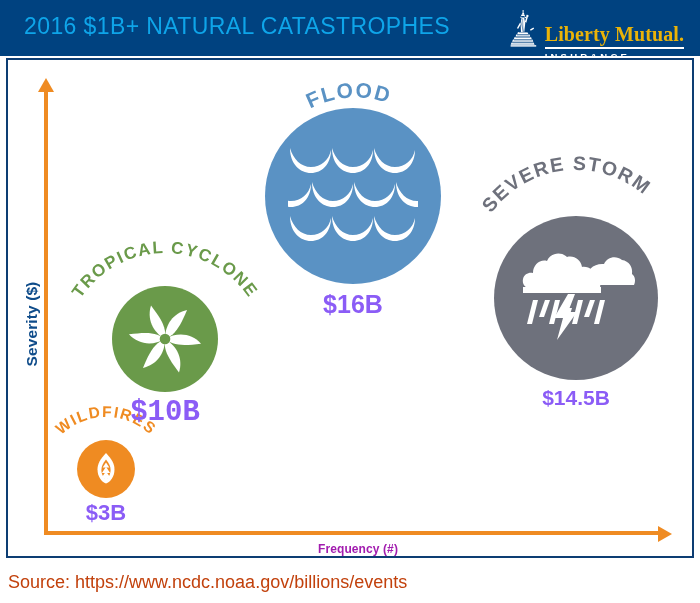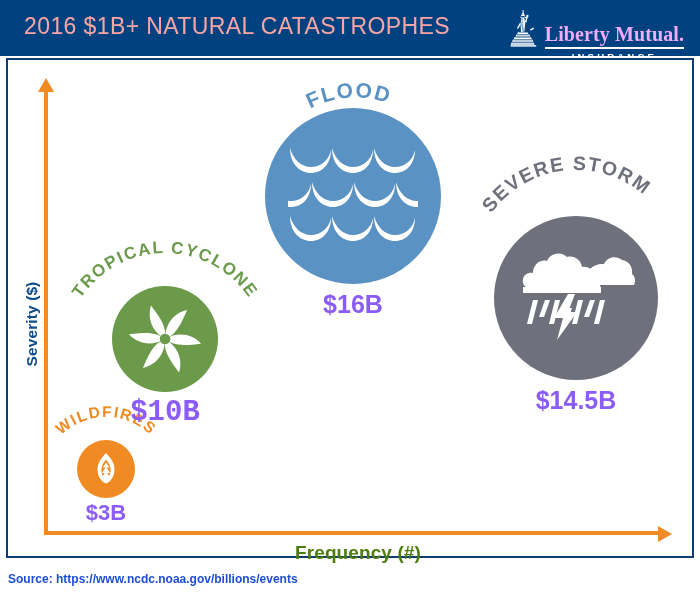--- a/index.html
+++ b/index.html
@@ -13,37 +13,37 @@
   }
 
   
   #header {
     position: absolute; left:0; top:0; width:700px; height:56px;
     background: #004280;
   }
   #header-title {
     position: absolute; left: 24px; top: 13px;
     font-size: 23px; letter-spacing: .4px;
-    color: #fca5a5; font-weight: 400; white-space: nowrap;
+    color: #0ea5e9; font-weight: 400; white-space: nowrap;
   }
   #logo-block {
     position: absolute; right: 16px; top: 8px;
     height: 40px; display: flex; align-items: center; gap: 6px;
   }
   #logo-statue { width: 30px; height: 38px; }
   #logo-text { display:flex; flex-direction:column; align-items:stretch; }
   #logo-wordmark {
     font-family: "Liberation Serif", serif;
-    font-size: 20px; font-weight: 700; color:#f0abfc;
+    font-size: 20px; font-weight: 700; color:#eab308;
     line-height: 1.05; letter-spacing: .1px; white-space:nowrap;margin-top:30px;
   }
   #logo-rule { height:2px; background:#fff; margin: 2px 0 2px 0; }
   #logo-sub {
     font-size: 9.5px; font-weight: 700; color:#fff;
-    letter-spacing: 3.2px; text-align:center; white-space:nowrap;
+    letter-spacing: 3.2px; white-space:nowrap;
   }
 
   
   #panel {
     position: absolute; left: 6px; top: 58px;
     width: 688px; height: 500px;
     background: #ffffff;
     border: 2px solid #0d3d73;
   }
   #plot { position:absolute; inset:0; }
@@ -63,21 +63,21 @@
   }
 
   #y-axis-label {
     position:absolute; left:-36px; top:255px; width:120px;
     transform: rotate(-90deg);
     font-size: 15.5px; font-weight: 700; color:#0f4c8a;
     text-align:center; letter-spacing:.1px;
   }
   #x-axis-label {
     position:absolute; left: 230px; top: 482px; width: 240px;
-    font-size: 19px; font-weight: 700; color:#4d7c0f;
+    font-size: 12px; font-weight: 700; color:#a21caf;
     text-align:center; letter-spacing:.1px;
   }
 
   
   .bubble { position:absolute; }
   .bubble .disc {
     position:absolute; left:0; top:0; border-radius:50%;
     display:flex; align-items:center; justify-content:center;
   }
   .bubble .value {
@@ -98,26 +98,26 @@
   #bub-cyclone { left: 104px; top: 226px; width: 106px; height: 106px; }
   #bub-cyclone .disc { width:106px; height:106px; background:#6a9a4a; }
   #bub-cyclone .value { top: 110px; font-size: 29px; font-family: Liberation Mono, monospace; }
 
   #bub-flood { left: 257px; top: 48px; width: 176px; height: 176px; }
   #bub-flood .disc { width:176px; height:176px; background:#5a92c4; }
   #bub-flood .value { top: 182px; font-size: 25px; }
 
   #bub-storm { left: 486px; top: 156px; width: 164px; height: 164px; }
   #bub-storm .disc { width:164px; height:164px; background:#6e717c; }
-  #bub-storm .value { top: 170px; font-size: 25px; }
+  #bub-storm .value { top: 170px; font-size: 21px; }
 
   
   #source {
     position:absolute; left: 8px; top: 572px;
-    font-size: 12px; font-weight: 700; color:#1d4ed8;
+    font-size: 18px; font-weight: 400; color:#c2410c;
     white-space: nowrap;
   }
 </style>
 </head>
 <body>
 
 <div id="header">
   <div id="header-title">2016 $1B+ NATURAL CATASTROPHES</div>
 
   <div id="logo-block">

